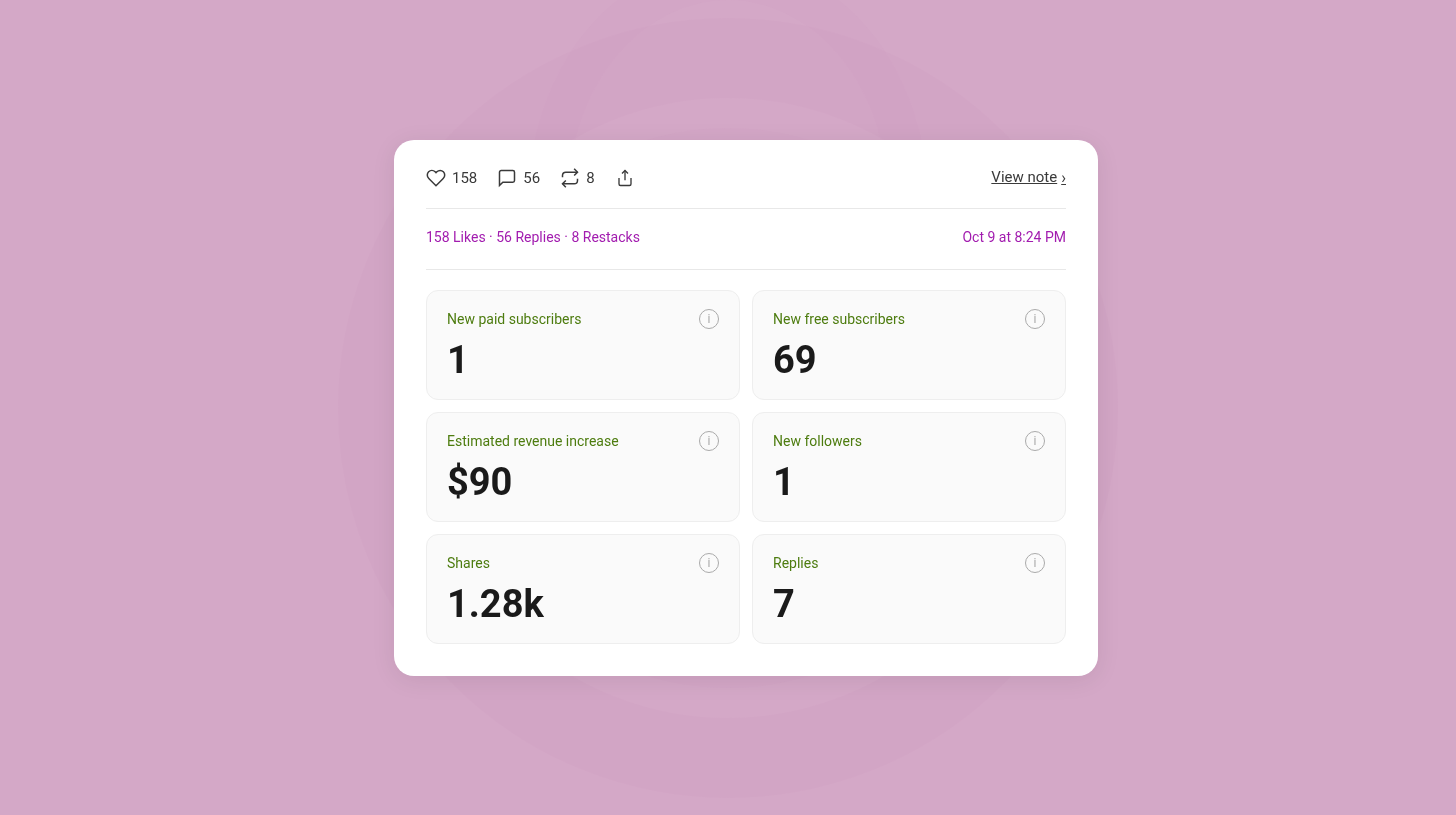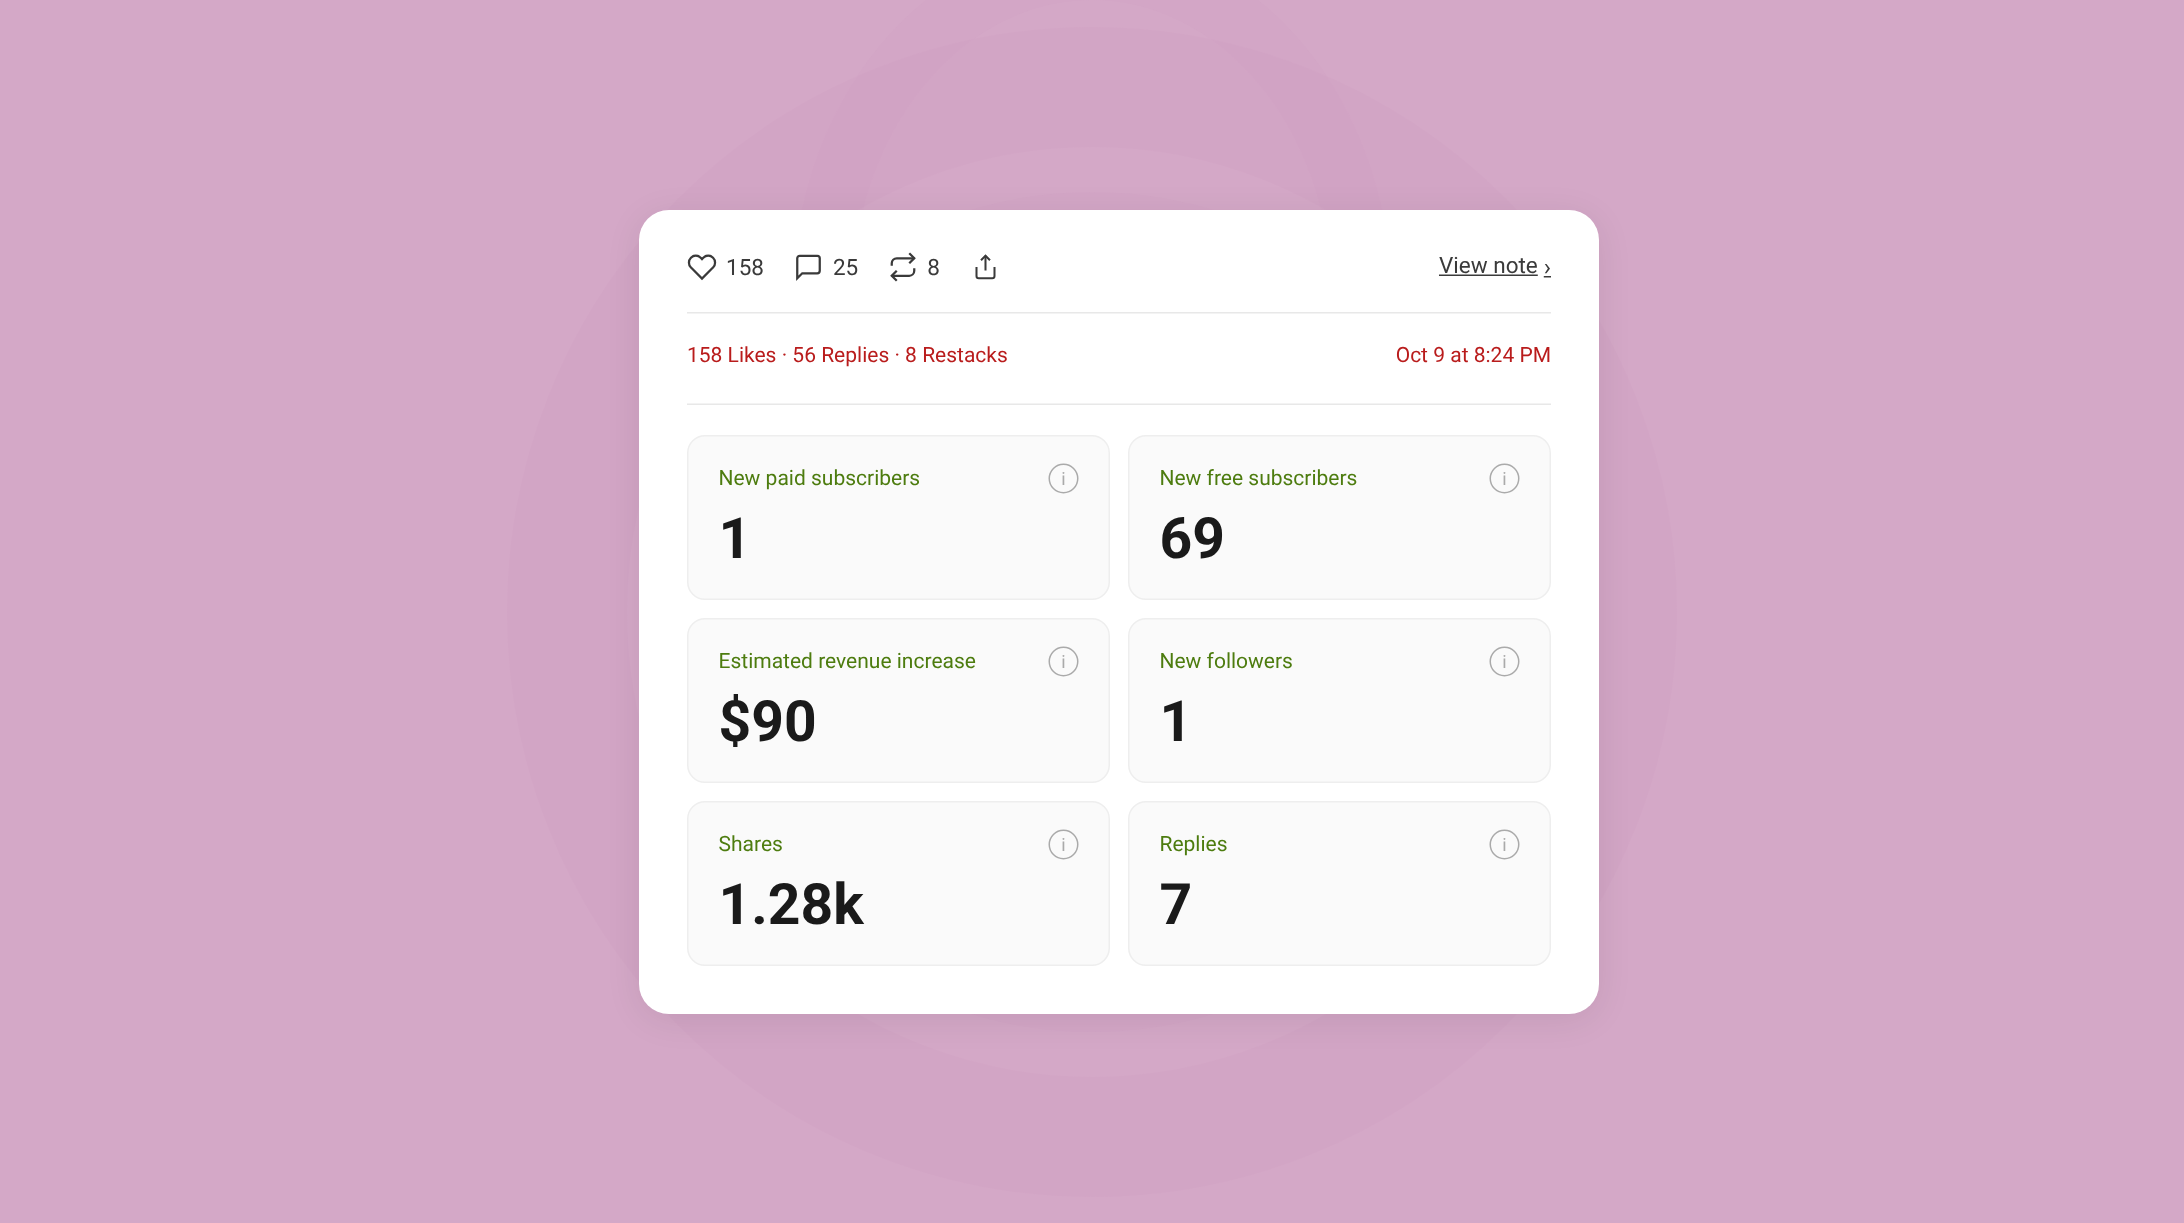--- a/index.html
+++ b/index.html
@@ -27,21 +27,21 @@
       width: 100%;
       height: 100%;
       opacity: 0.3;
       pointer-events: none;
     }
 
     .card {
       background: #ffffff;
       border-radius: 20px;
       padding: 28px 32px 32px;
-      width: 640px;
+      width: 704px;
       position: relative;
       z-index: 1;
       box-shadow: 0 4px 24px rgba(0,0,0,0.08);
       margin-left: 36px;
     }
 
     .card-header {
       display: flex;
       align-items: center;
       justify-content: space-between;
@@ -104,21 +104,21 @@
     .view-note-btn .chevron {
       font-size: 16px;
       color: #3a3a3a;
     }
 
     .meta-row {
       display: flex;
       align-items: center;
       justify-content: space-between;
       font-size: 14px;
-      color: #b91c1c;
+      color: #a21caf;
       padding-bottom: 24px;
       border-bottom: 1px solid #e8e8e8;
       margin-bottom: 20px;
     }
 
     .metrics-grid {
       display: grid;
       grid-template-columns: 1fr 1fr;
       gap: 12px;
     }
@@ -186,21 +186,21 @@
         </span>
         <span>158</span>
       </div>
 
       <div class="stat-item">
         <span class="stat-icon">
           <svg viewBox="0 0 24 24">
               <path d="M21 15a2 2 0 0 1-2 2H7l-4 4V5a2 2 0 0 1 2-2h14a2 2 0 0 1 2 2z"></path>
             </svg>
         </span>
-        <span>25</span>
+        <span>56</span>
       </div>
 
       <div class="stat-item">
         <span class="stat-icon">
           <svg viewBox="0 0 24 24">
               <polyline points="17 1 21 5 17 9"></polyline>
               <path d="M3 11V9a4 4 0 0 1 4-4h14"></path>
               <polyline points="7 23 3 19 7 15"></polyline>
               <path d="M21 13v2a4 4 0 0 1-4 4H3"></path>
             </svg>

